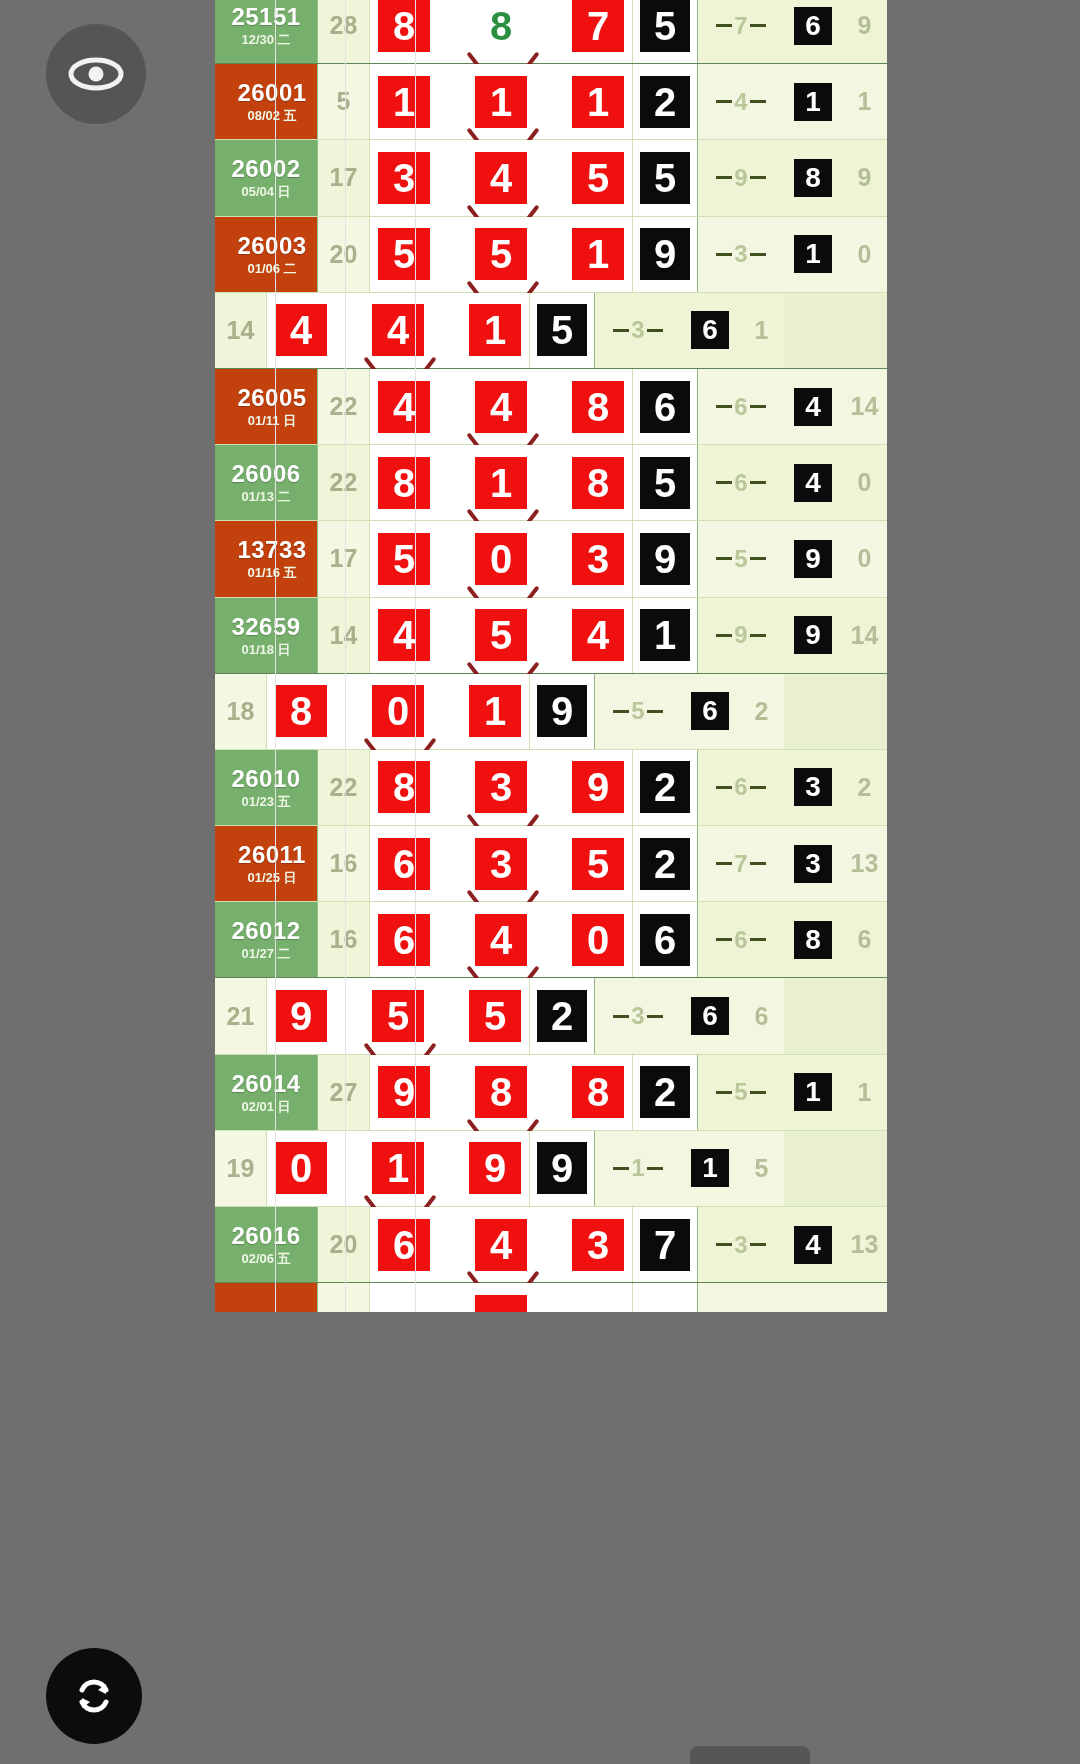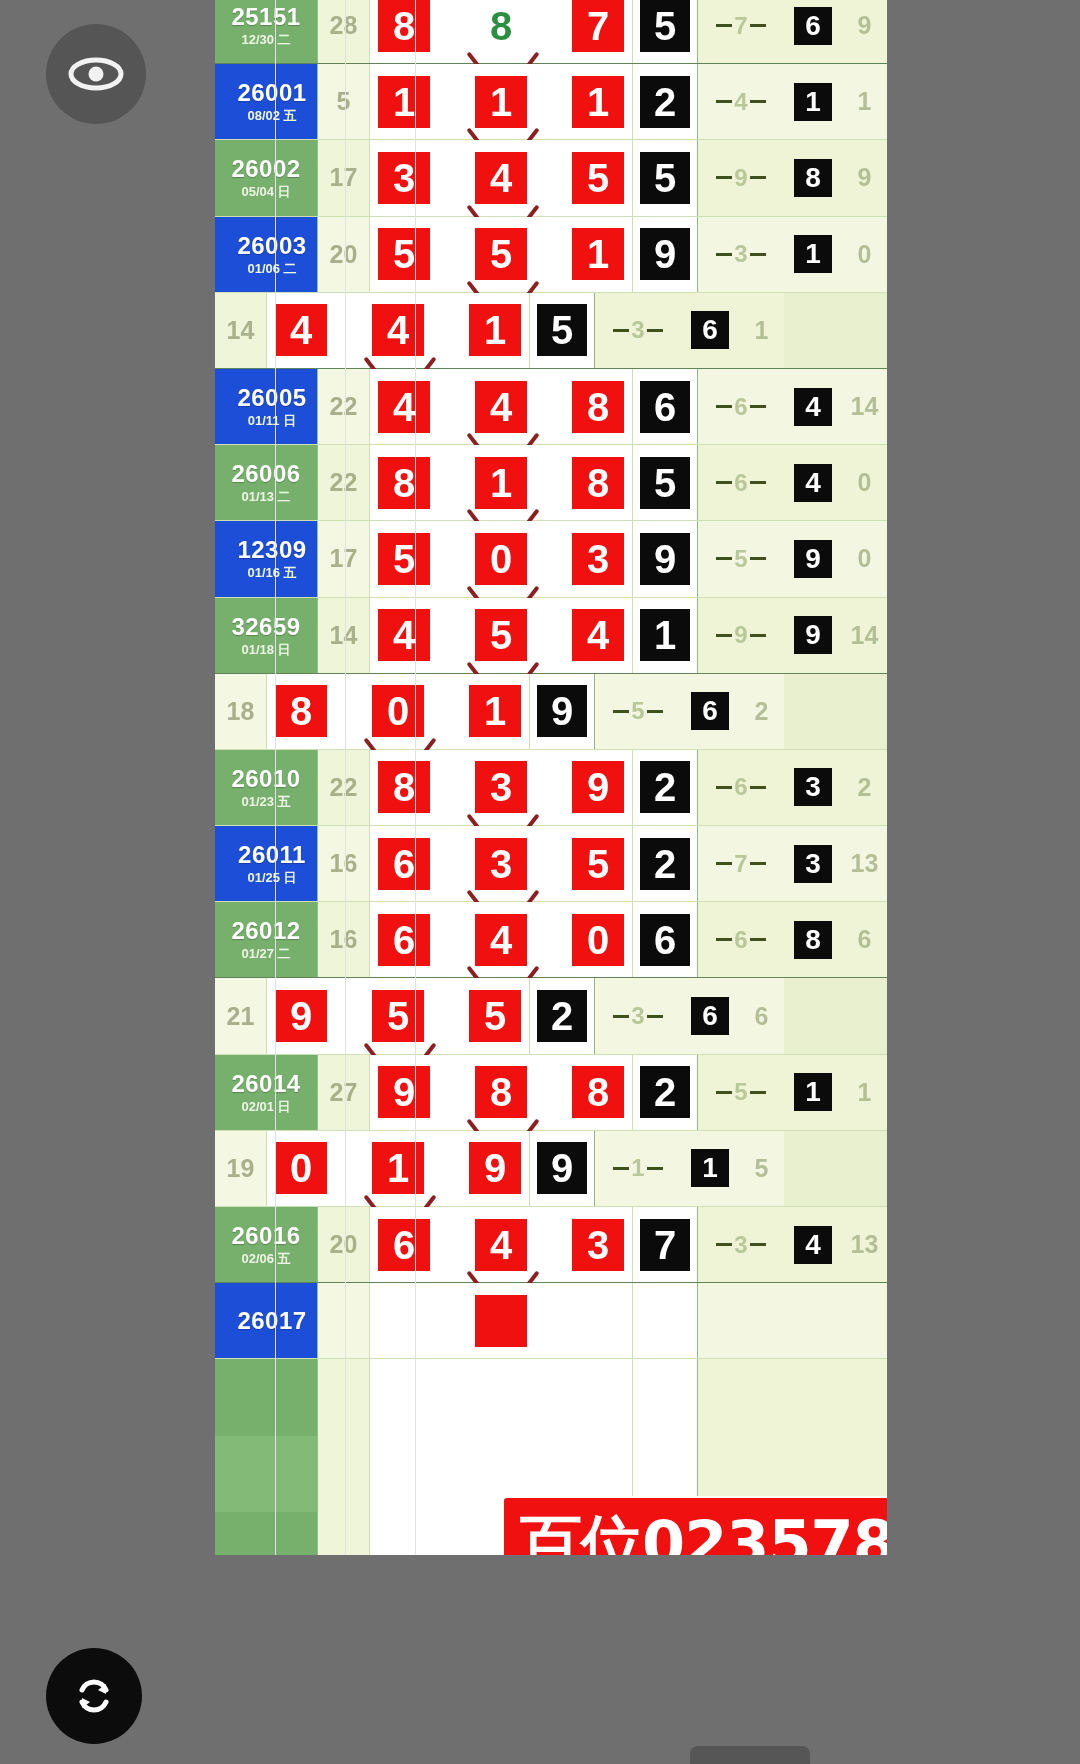--- a/index.html
+++ b/index.html
@@ -12,39 +12,39 @@
   }
 
   
   .rail-btn{position:absolute;left:46px;border-radius:50%;display:flex;align-items:center;justify-content:center;}
   #eye-btn{top:24px;width:100px;height:100px;background:#555555;}
   #refresh-btn{top:1648px;width:96px;height:96px;background:#0c0c0c;}
   .rail-btn svg{display:block;}
 
   
   #board{
-    position:absolute;left:215px;top:0;width:672px;height:1555px;
+    position:absolute;left:215px;top:0;width:672px;height:1312px;
     background:#e9f0cf;
     overflow:hidden;
   }
   #grid{position:absolute;left:0;top:-12px;width:672px;}
 
   .row{
     display:flex;
     height:76.2px;
     box-sizing:border-box;
     position:relative;
   }
   .row.grp{border-bottom:1px solid #5f8456;}
   .row.sub{border-bottom:1px solid #cfe0b4;}
 
   
   .c-iss{width:103px;background:#76b06c;display:flex;flex-direction:column;align-items:center;justify-content:center;
          border-right:1px solid #8fc084;box-sizing:border-box;}
-  .c-iss.alt{background:#1d4ed8;padding-left:12px;}
+  .c-iss.alt{background:#c2410c;padding-left:12px;}
   .c-iss .iss-no{color:#ffffff;font-weight:bold;font-size:24px;letter-spacing:.5px;line-height:1;
                  text-shadow:0 1px 1px rgba(0,0,0,.25);}
   .c-iss .iss-dt{color:#eef6e6;font-weight:bold;font-size:13px;margin-top:4px;line-height:1;}
 
   .c-sum{width:52px;background:#eff5d8;display:flex;align-items:center;justify-content:center;
          border-right:1px solid #cfe0b4;box-sizing:border-box;color:#a9b08b;font-size:25px;font-weight:bold;}
   .c-sum.alt{background:#f4f8e2;}
 
   .c-main{width:263px;background:#ffffff;display:flex;align-items:center;justify-content:space-between;
           padding:0 8px;box-sizing:border-box;position:relative;border-right:1px solid #cfe0b4;}
@@ -316,21 +316,21 @@
             <span class="dash"></span>
           </span>
         </div>
         <div class="c-blk2">
           <span class="tile black sm">4</span>
         </div>
         <div class="c-tail">0</div>
       </div>
       <div class="row sub">
         <div class="c-iss alt">
-          <span class="iss-no">12309</span>
+          <span class="iss-no">13733</span>
           <span class="iss-dt">01/16 五</span>
         </div>
         <div class="c-sum alt">17</div>
         <div class="c-main">
           <span class="tile red">5</span>
           <span class="tile red">0</span>
           <span class="tile red">3</span>
           <span class="vline" style="left:104px;bottom:-13px;transform:rotate(-38deg)"></span>
           <span class="vline" style="left:158px;bottom:-13px;transform:rotate(38deg)"></span>
         </div>

